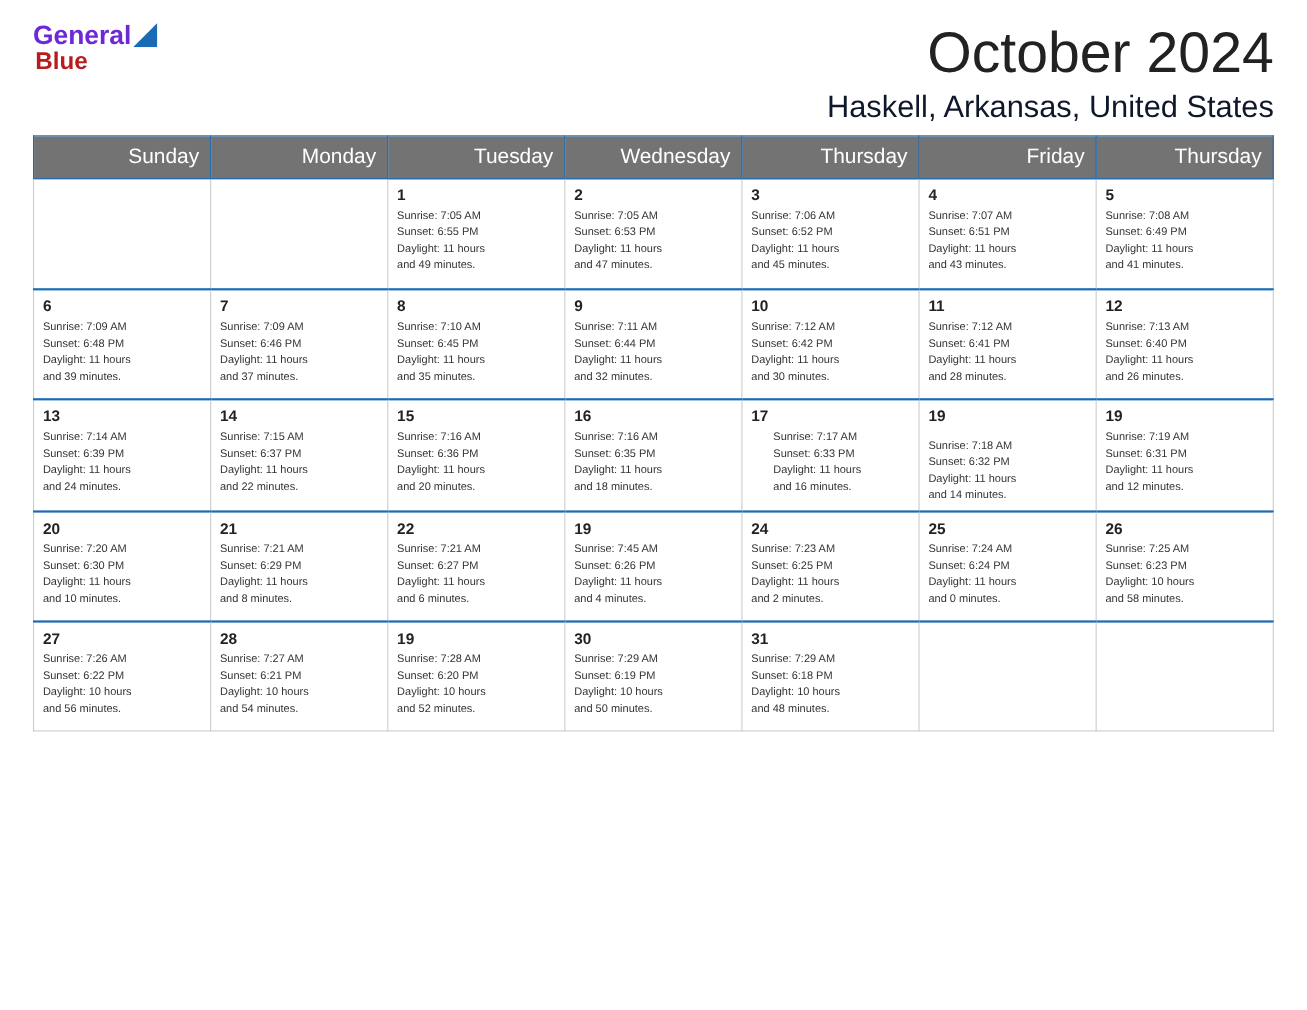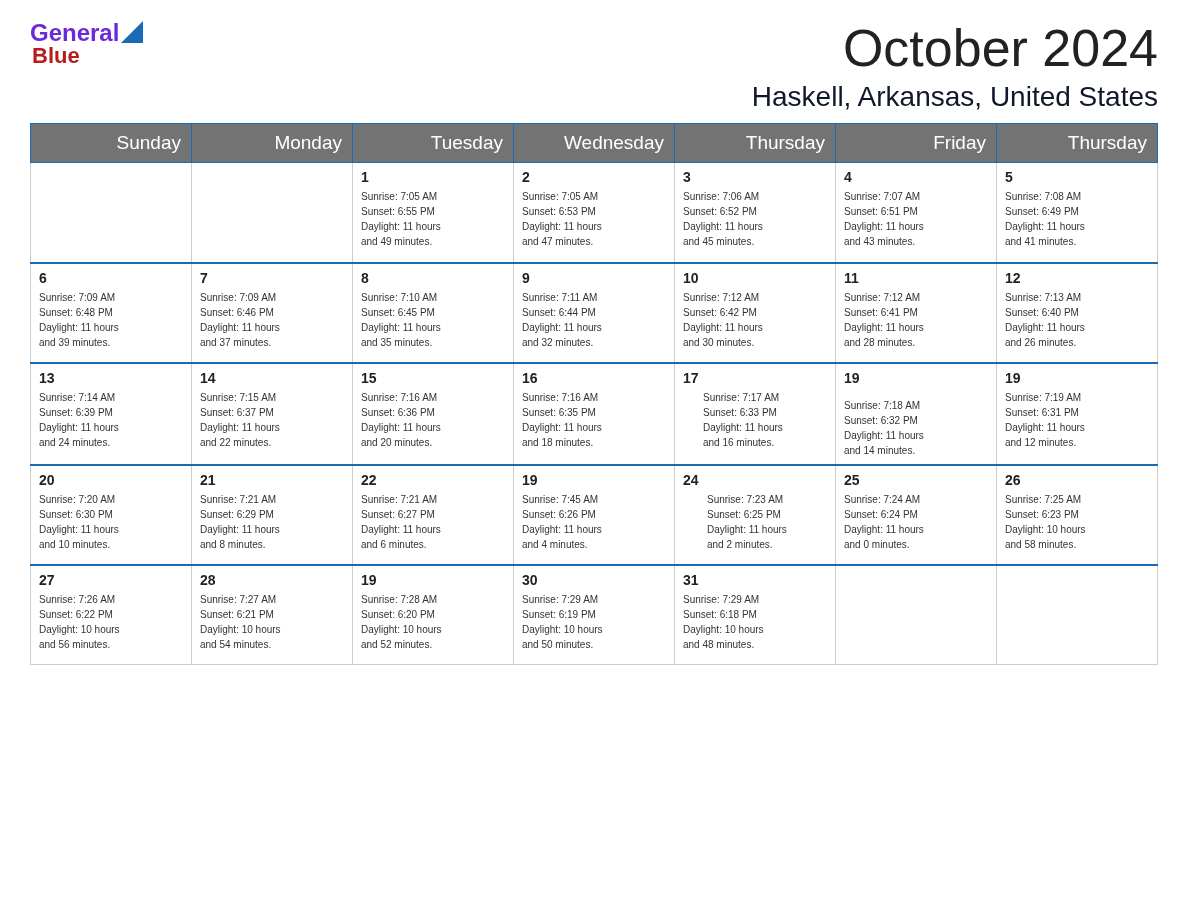--- a/index.html
+++ b/index.html
@@ -283,21 +283,21 @@
         </td>
         <td>
           <div class="day-number">19</div>
           <div class="day-info" style="white-space: pre-line;">Sunrise: 7:45 AM
 Sunset: 6:26 PM
 Daylight: 11 hours
 and 4 minutes.</div>
         </td>
         <td>
           <div class="day-number">24</div>
-          <div class="day-info" style="white-space: pre-line; margin-left: 24px;">Sunrise: 7:23 AM
+          <div class="day-info" style="white-space: pre-line;">Sunrise: 7:23 AM
 Sunset: 6:25 PM
 Daylight: 11 hours
 and 2 minutes.</div>
         </td>
         <td>
           <div class="day-number">25</div>
           <div class="day-info" style="white-space: pre-line;">Sunrise: 7:24 AM
 Sunset: 6:24 PM
 Daylight: 11 hours
 and 0 minutes.</div>

